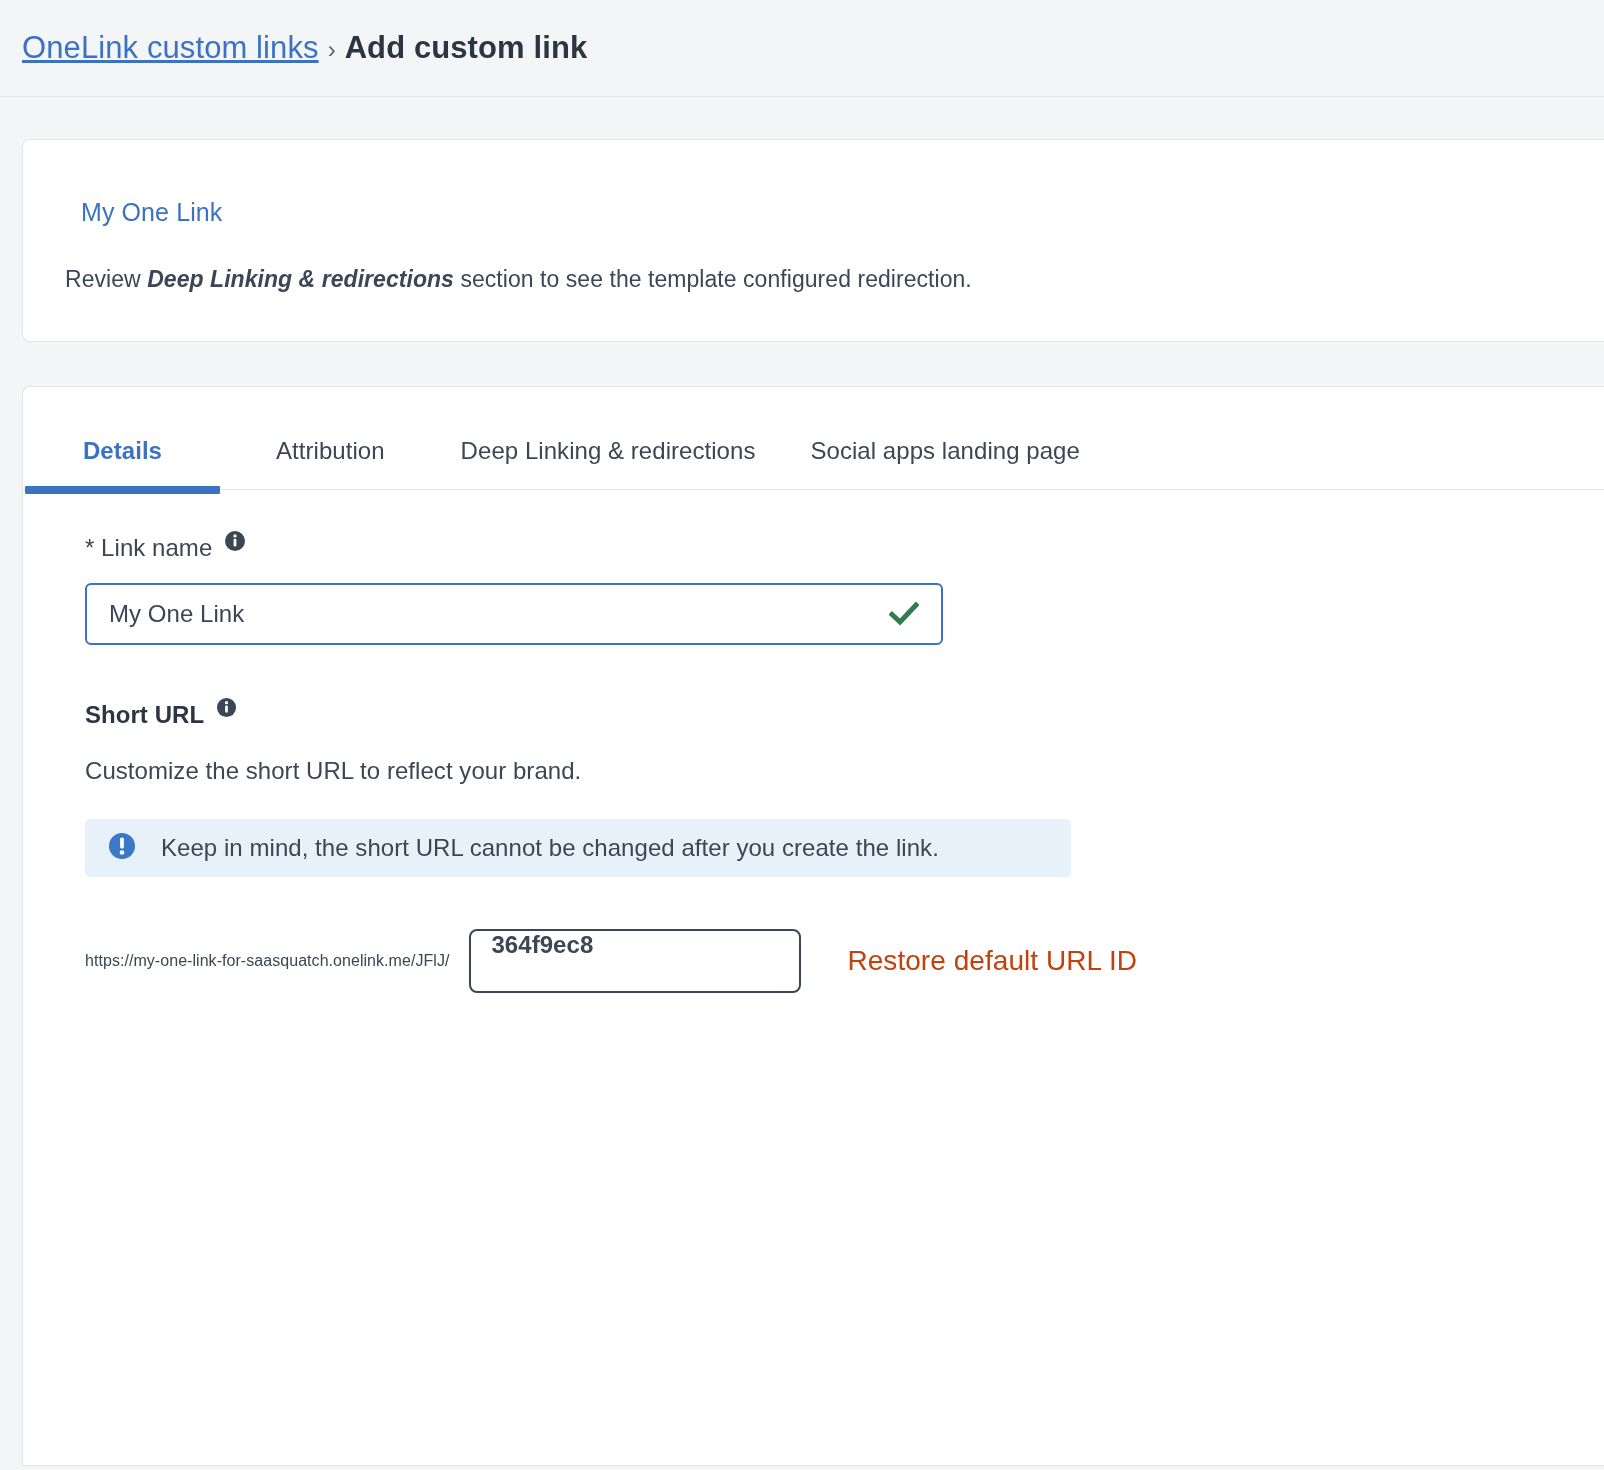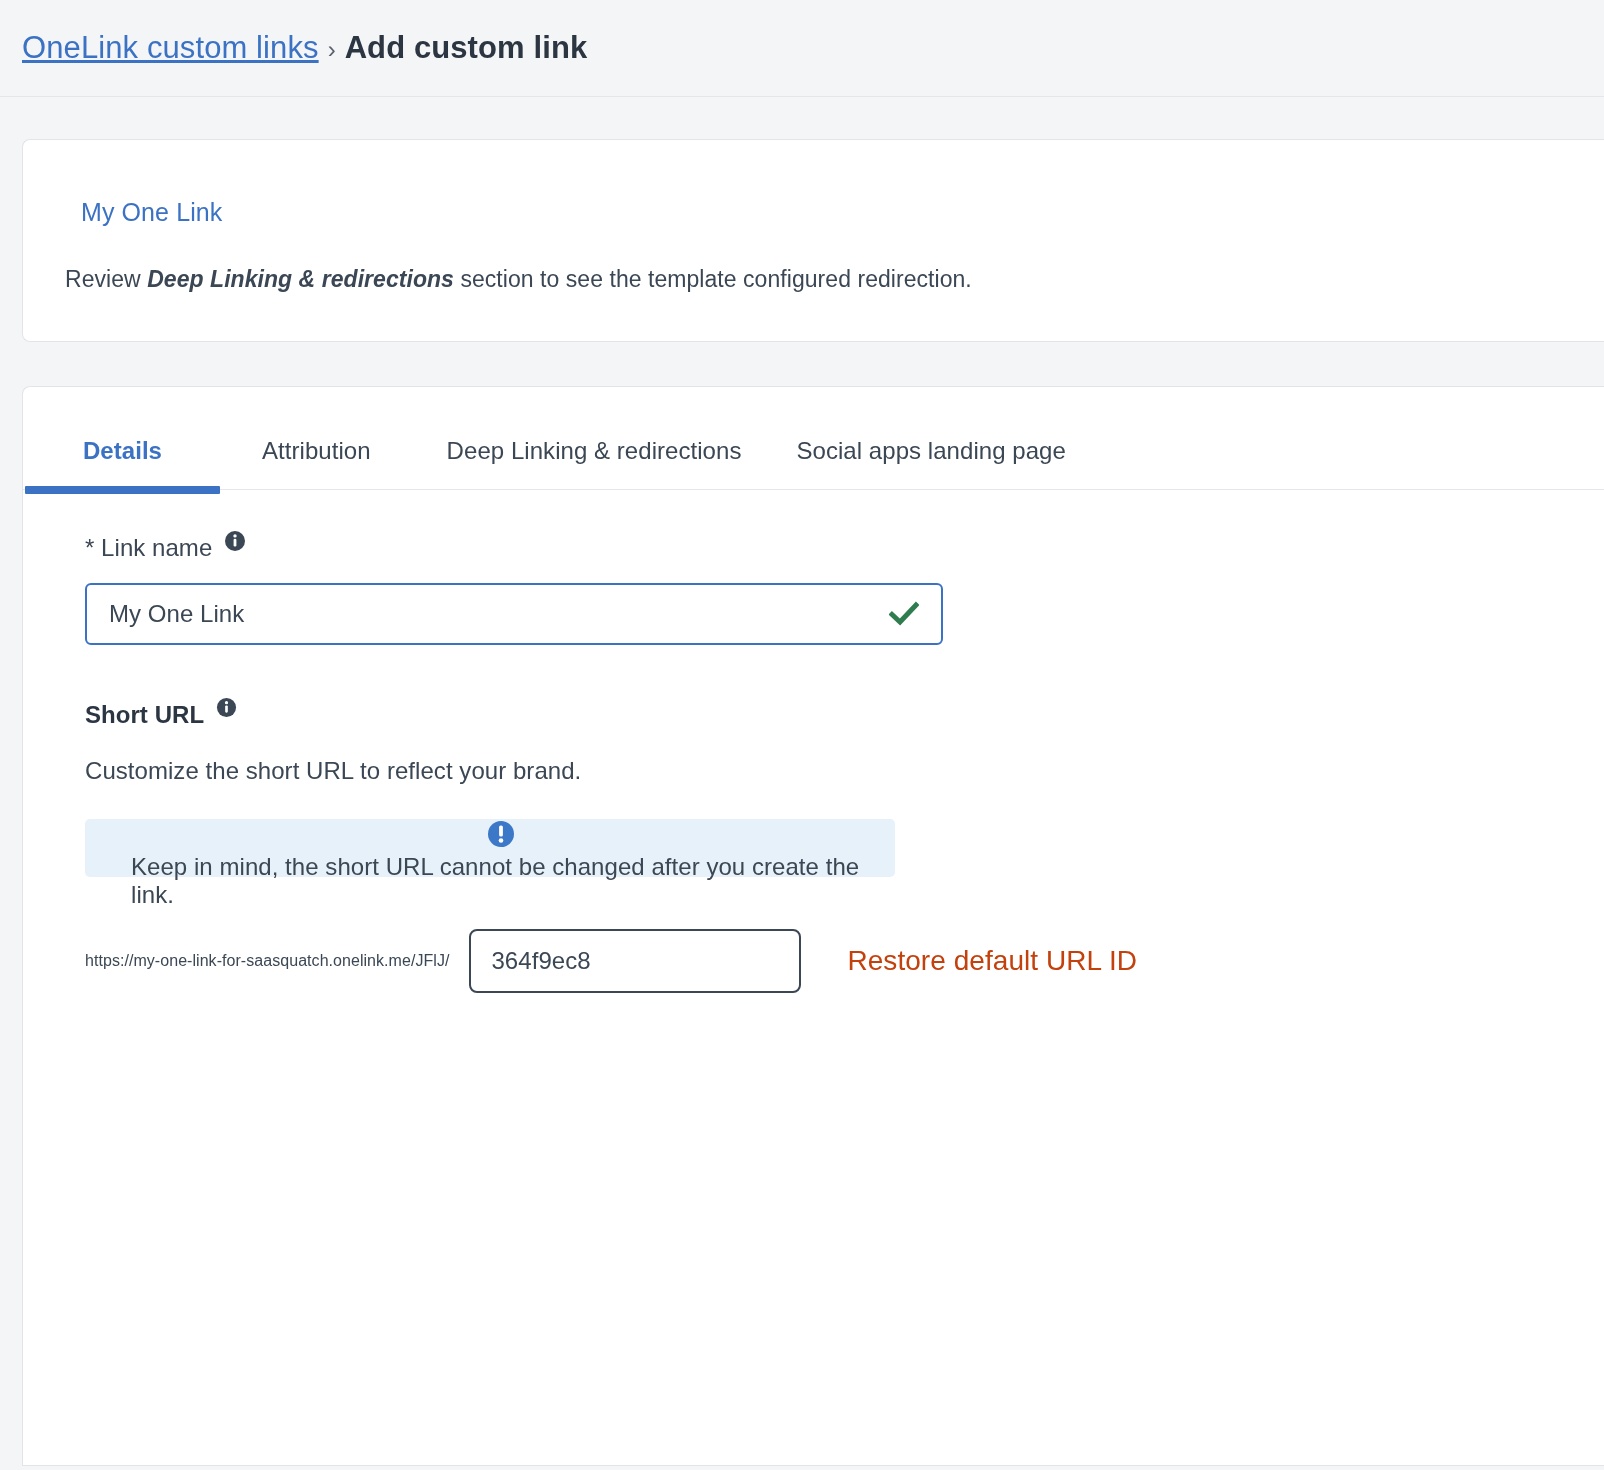--- a/index.html
+++ b/index.html
@@ -106,21 +106,21 @@
   }
   .tab {
     font-size: 24px;
     color: #3b4754;
     padding: 0 0 24px 0;
     cursor: pointer;
     position: relative;
     letter-spacing: 0.05px;
   }
   .tab:nth-child(1) { margin-left: 0; width: 199px; text-align: center; }
-  .tab:nth-child(2) { margin-left: 40px; text-align: center; }
+  .tab:nth-child(2) { margin-left: 54px; text-align: center; }
   .tab:nth-child(3) { margin-left: 76px; }
   .tab:nth-child(4) { margin-left: 55px; }
   .tab.active {
     color: #3b72c4;
     font-weight: 700;
   }
   .tab.active::after {
     content: "";
     position: absolute;
     left: 2px;
@@ -183,29 +183,28 @@
   .section-title .info-icon { top: -8px; }
   .section-desc {
     margin-top: 28px;
     font-size: 24px;
     color: #3b4754;
     letter-spacing: 0.05px;
   }
 
   .alert {
     margin-top: 34px;
-    width: 810px;
+    width: 986px;
     height: 58px;
     background: #e7f1fa;
     border-radius: 5px;
     display: flex;
     align-items: center;
     padding-left: 22px;
     box-sizing: border-box;
-    flex-direction: column;
   }
   .alert .alert-text {
     font-size: 24px;
     color: #3b4754;
     margin-left: 24px;
     letter-spacing: 0.05px;
   }
 
   .url-row {
     margin-top: 52px;
@@ -218,23 +217,23 @@
     letter-spacing: 0.05px;
   }
   .url-input {
     margin-left: 20px;
     width: 332px;
     height: 64px;
     border: 2px solid #3b4754;
     border-radius: 8px;
     box-sizing: border-box;
     display: flex;
-    align-items: center;
     padding: 0 20px;
     background: #fff;
+    font-weight: bold;
   }
   .url-input .value {
     font-size: 24px;
     color: #3b4754;
     letter-spacing: 0.05px;
   }
   .restore-link {
     margin-left: 46px;
     font-size: 28px;
     color: #c2410c;

